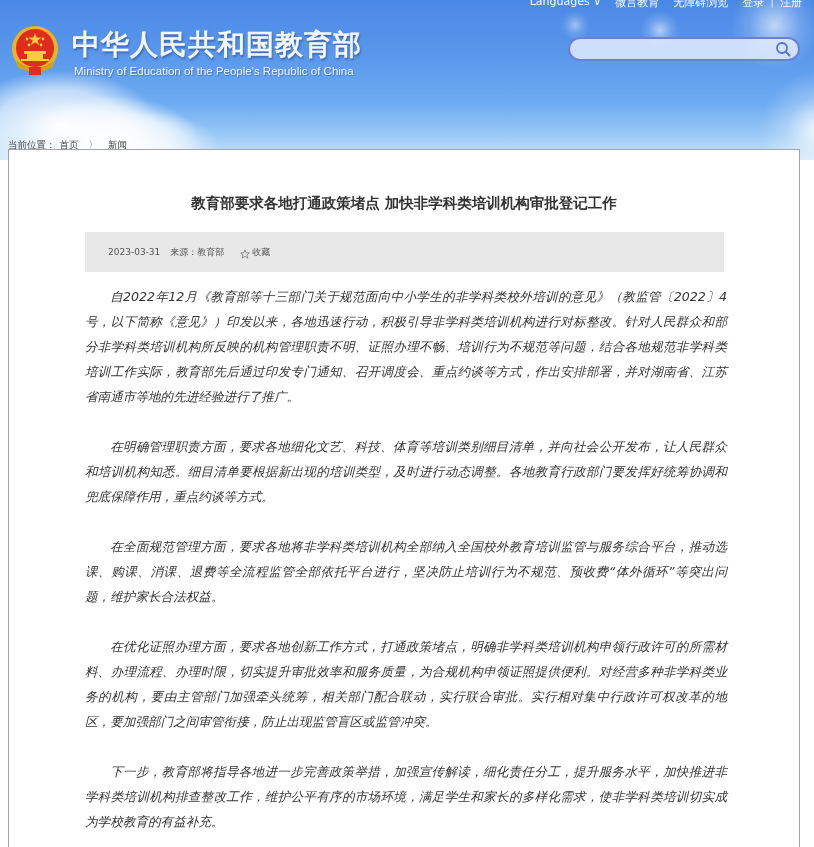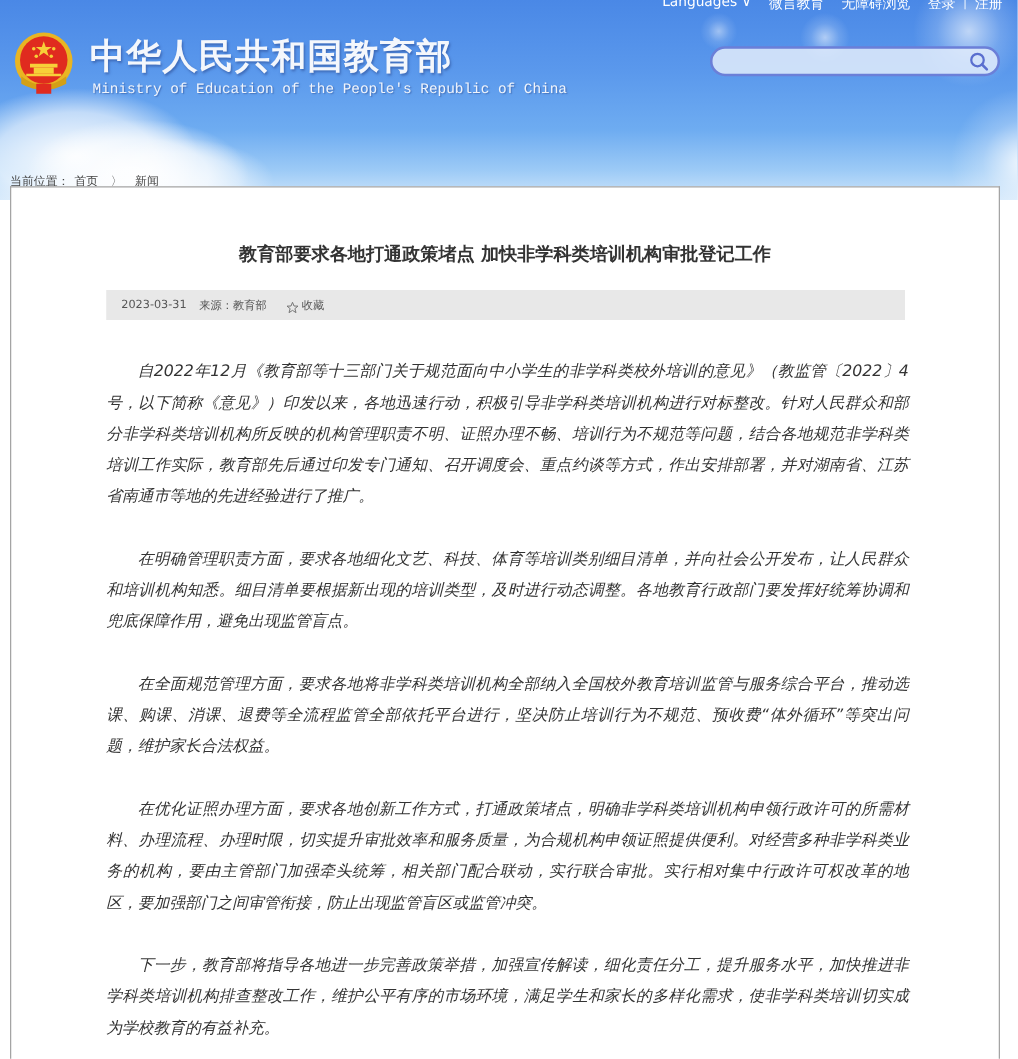--- a/index.html
+++ b/index.html
@@ -37,21 +37,21 @@
   }
   .logo-cn {
     position: absolute; left: 72px; top: 26px;
     font-family: "DejaVu Sans", sans-serif;
     font-size: 28px; font-weight: bold; letter-spacing: 1px;
     color: #f4f7fc;
     text-shadow: 1px 2px 2px rgba(40,70,140,0.55);
   }
   .logo-en {
     position: absolute; left: 74px; top: 65px;
-    font-family: Liberation Mono, monospace;
+    font-family: Liberation Sans, sans-serif;
     font-size: 11.5px; color: #f0f4fb;
     text-shadow: 1px 1px 1px rgba(40,70,140,0.5);
   }
   .search {
     position: absolute; left: 568px; top: 37px; width: 232px; height: 24px;
     border: 2px solid #6b7fd8; border-radius: 13px;
     background: rgba(226,236,252,0.85);
   }
   .search input {
     border: none; background: transparent; outline: none;
@@ -71,24 +71,24 @@
     position: absolute; left: 8px; top: 149px; width: 792px; height: 720px;
     background: #ffffff;
     border: 1px solid #a4a4a4;
     border-bottom: none;
   }
   .article-title {
     position: absolute; left: 0; top: 44px; width: 790px; text-align: center;
     font-size: 14.5px; font-weight: bold; color: #333333;
   }
   .meta-bar {
-    position: absolute; left: 76px; top: 82px; width: 639px; height: 24px;
+    position: absolute; left: 76px; top: 82px; width: 639px; height: 40px;
     background: #e8e8e8;
     font-size: 9px; color: #555;
-    display: flex; align-items: center; padding-left: 12px; gap: 10px;
+    display: flex; align-items: center; padding-left: 23px; gap: 10px;
   }
   .meta-bar .fav { display: flex; align-items: flex-end; gap: 2px; cursor: pointer; margin-left: 6px; }
   .meta-bar .fav svg { width: 10px; height: 10px; }
   .article-body {
     position: absolute; left: 76px; top: 134px; width: 642px;
     font-size: 12.6px; color: #333333; line-height: 25px;
   }
   .article-body p {
     text-indent: 2em;
     margin-bottom: 25px;
@@ -165,18 +165,18 @@
     <span class="fav">
       <svg viewBox="0 0 10 10">
         <polygon points="5,0.8 6.2,3.8 9.4,3.9 6.9,5.9 7.8,9.1 5,7.3 2.2,9.1 3.1,5.9 0.6,3.9 3.8,3.8" fill="none" stroke="#777" stroke-width="0.8"></polygon>
       </svg>
       <span>收藏</span>
     </span>
   </div>
 
   <div class="article-body">
     <p>自2022年12月《教育部等十三部门关于规范面向中小学生的非学科类校外培训的意见》（教监管〔2022〕4号，以下简称《意见》）印发以来，各地迅速行动，积极引导非学科类培训机构进行对标整改。针对人民群众和部分非学科类培训机构所反映的机构管理职责不明、证照办理不畅、培训行为不规范等问题，结合各地规范非学科类培训工作实际，教育部先后通过印发专门通知、召开调度会、重点约谈等方式，作出安排部署，并对湖南省、江苏省南通市等地的先进经验进行了推广。</p>
-    <p>在明确管理职责方面，要求各地细化文艺、科技、体育等培训类别细目清单，并向社会公开发布，让人民群众和培训机构知悉。细目清单要根据新出现的培训类型，及时进行动态调整。各地教育行政部门要发挥好统筹协调和兜底保障作用，避免出现监管盲点。</p>
+    <p>在明确管理职责方面，要求各地细化文艺、科技、体育等培训类别细目清单，并向社会公开发布，让人民群众和培训机构知悉。细目清单要根据新出现的培训类型，及时进行动态调整。各地教育行政部门要发挥好统筹协调和兜底保障作用，重点约谈等方式。</p>
     <p>在全面规范管理方面，要求各地将非学科类培训机构全部纳入全国校外教育培训监管与服务综合平台，推动选课、购课、消课、退费等全流程监管全部依托平台进行，坚决防止培训行为不规范、预收费“体外循环”等突出问题，维护家长合法权益。</p>
     <p>在优化证照办理方面，要求各地创新工作方式，打通政策堵点，明确非学科类培训机构申领行政许可的所需材料、办理流程、办理时限，切实提升审批效率和服务质量，为合规机构申领证照提供便利。对经营多种非学科类业务的机构，要由主管部门加强牵头统筹，相关部门配合联动，实行联合审批。实行相对集中行政许可权改革的地区，要加强部门之间审管衔接，防止出现监管盲区或监管冲突。</p>
     <p>下一步，教育部将指导各地进一步完善政策举措，加强宣传解读，细化责任分工，提升服务水平，加快推进非学科类培训机构排查整改工作，维护公平有序的市场环境，满足学生和家长的多样化需求，使非学科类培训切实成为学校教育的有益补充。</p>
   </div>
 </div>
 
 </body></html>

